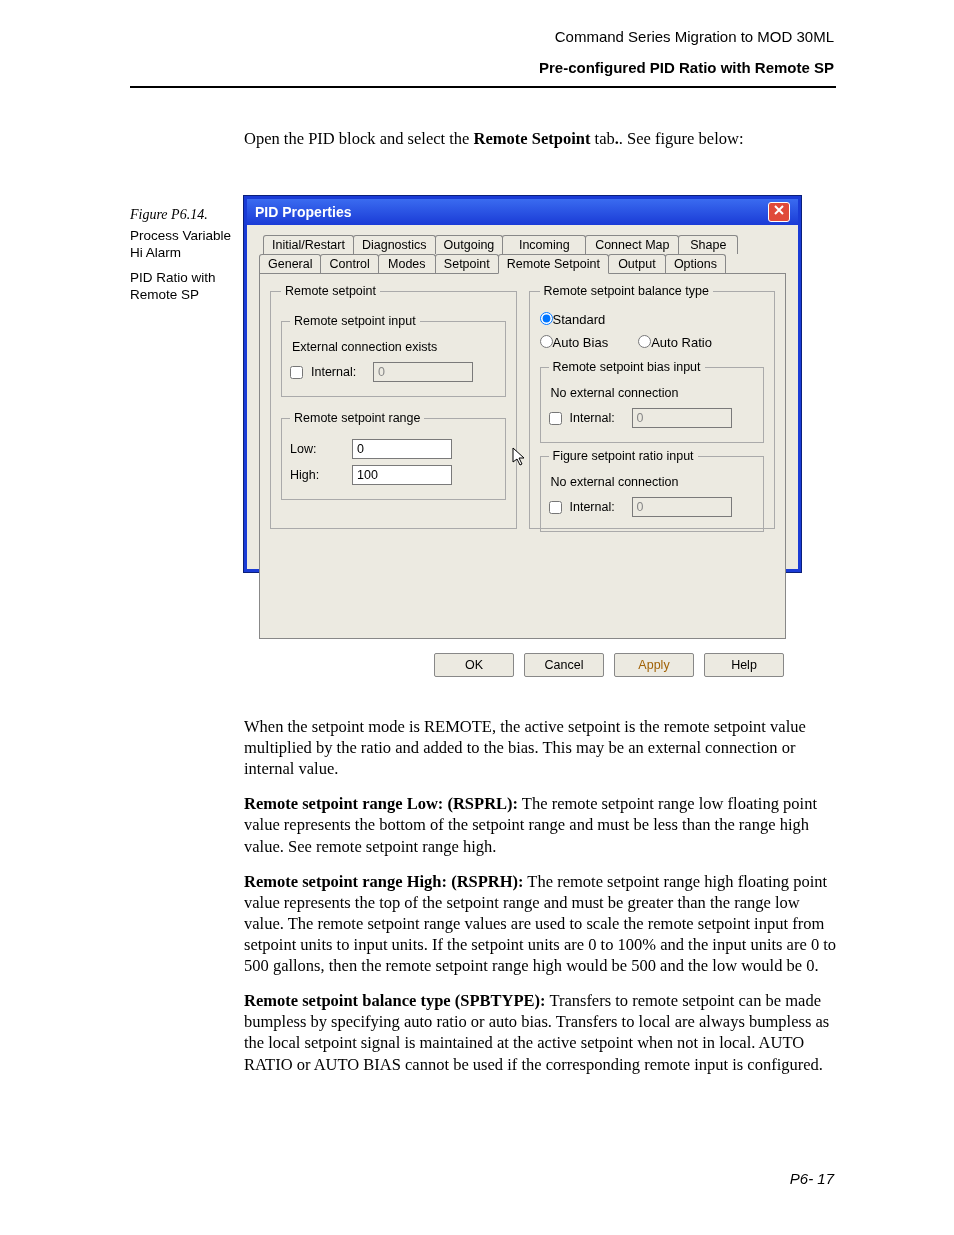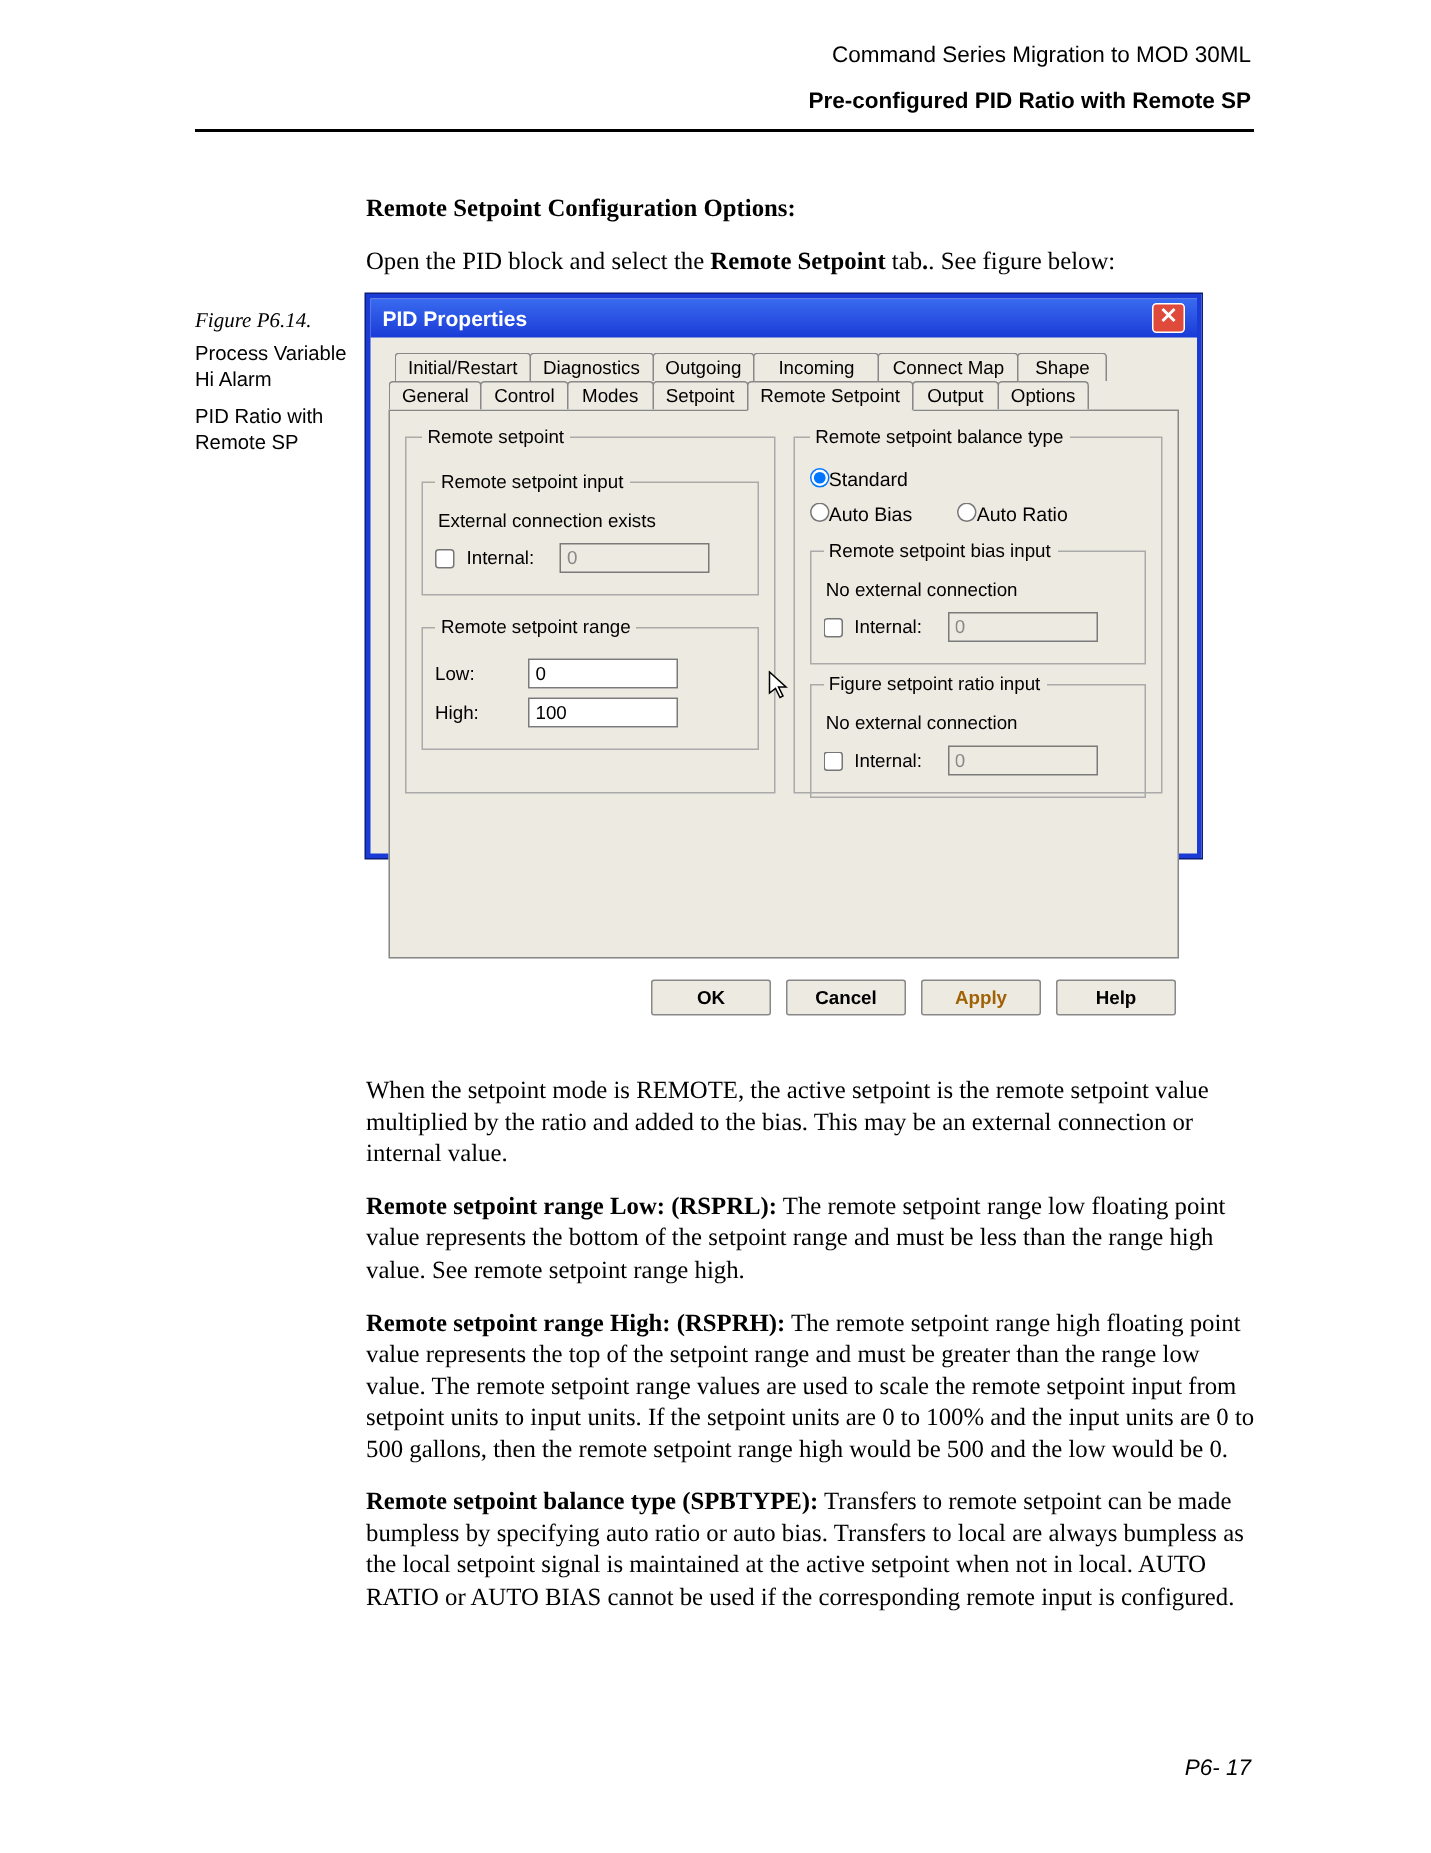--- a/index.html
+++ b/index.html
@@ -157,21 +157,20 @@
     gap: 10px;
     padding: 14px 14px 0 0;
   }
   .btn {
     border: 1px solid #888;
     background: #eceae1;
     width: 80px; height: 24px;
     font-family: Tahoma, Arial, sans-serif;
     font-size: 12.5px;
     border-radius: 2px;
-    font-weight: bold;
   }
   .btn.disabled { color: #a16207; }
 
   .cursor {
     position: absolute;
     top: 447px; left: 512px;
     width: 16px; height: 20px;
     pointer-events: none;
   }
 
@@ -198,21 +197,20 @@
   <div class="line1">Command Series Migration to MOD 30ML</div>
   <div class="line2">Pre-configured PID Ratio with Remote SP</div>
 </div>
 <div class="hr"></div>
 
 <div class="side-caption">Figure P6.14.</div>
 <div class="side-text" style="top:228px;">Process Variable Hi Alarm</div>
 <div class="side-text" style="top:270px;">PID Ratio with Remote SP</div>
 
 <div class="main-body">
-  <p><b>Remote Setpoint Configuration Options:</b></p>
   <p>
     <span>Open the PID block and select the </span><b>Remote Setpoint</b><span> tab</span><b>.</b><span>. See figure below:</span>
   </p>
 </div>
 
 <div class="dialog">
   <div class="titlebar">
     <span>PID Properties</span>
     <div class="closebtn">
       <svg width="12" height="12" viewBox="0 0 12 12">

